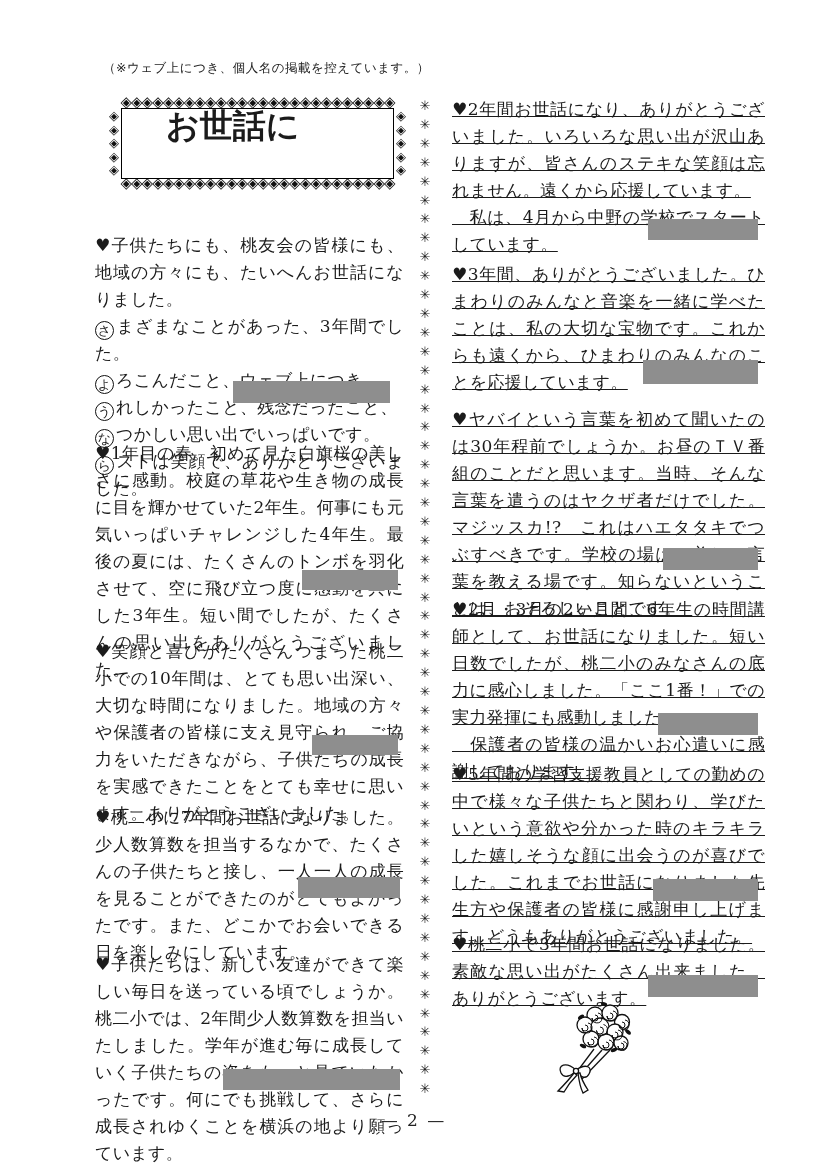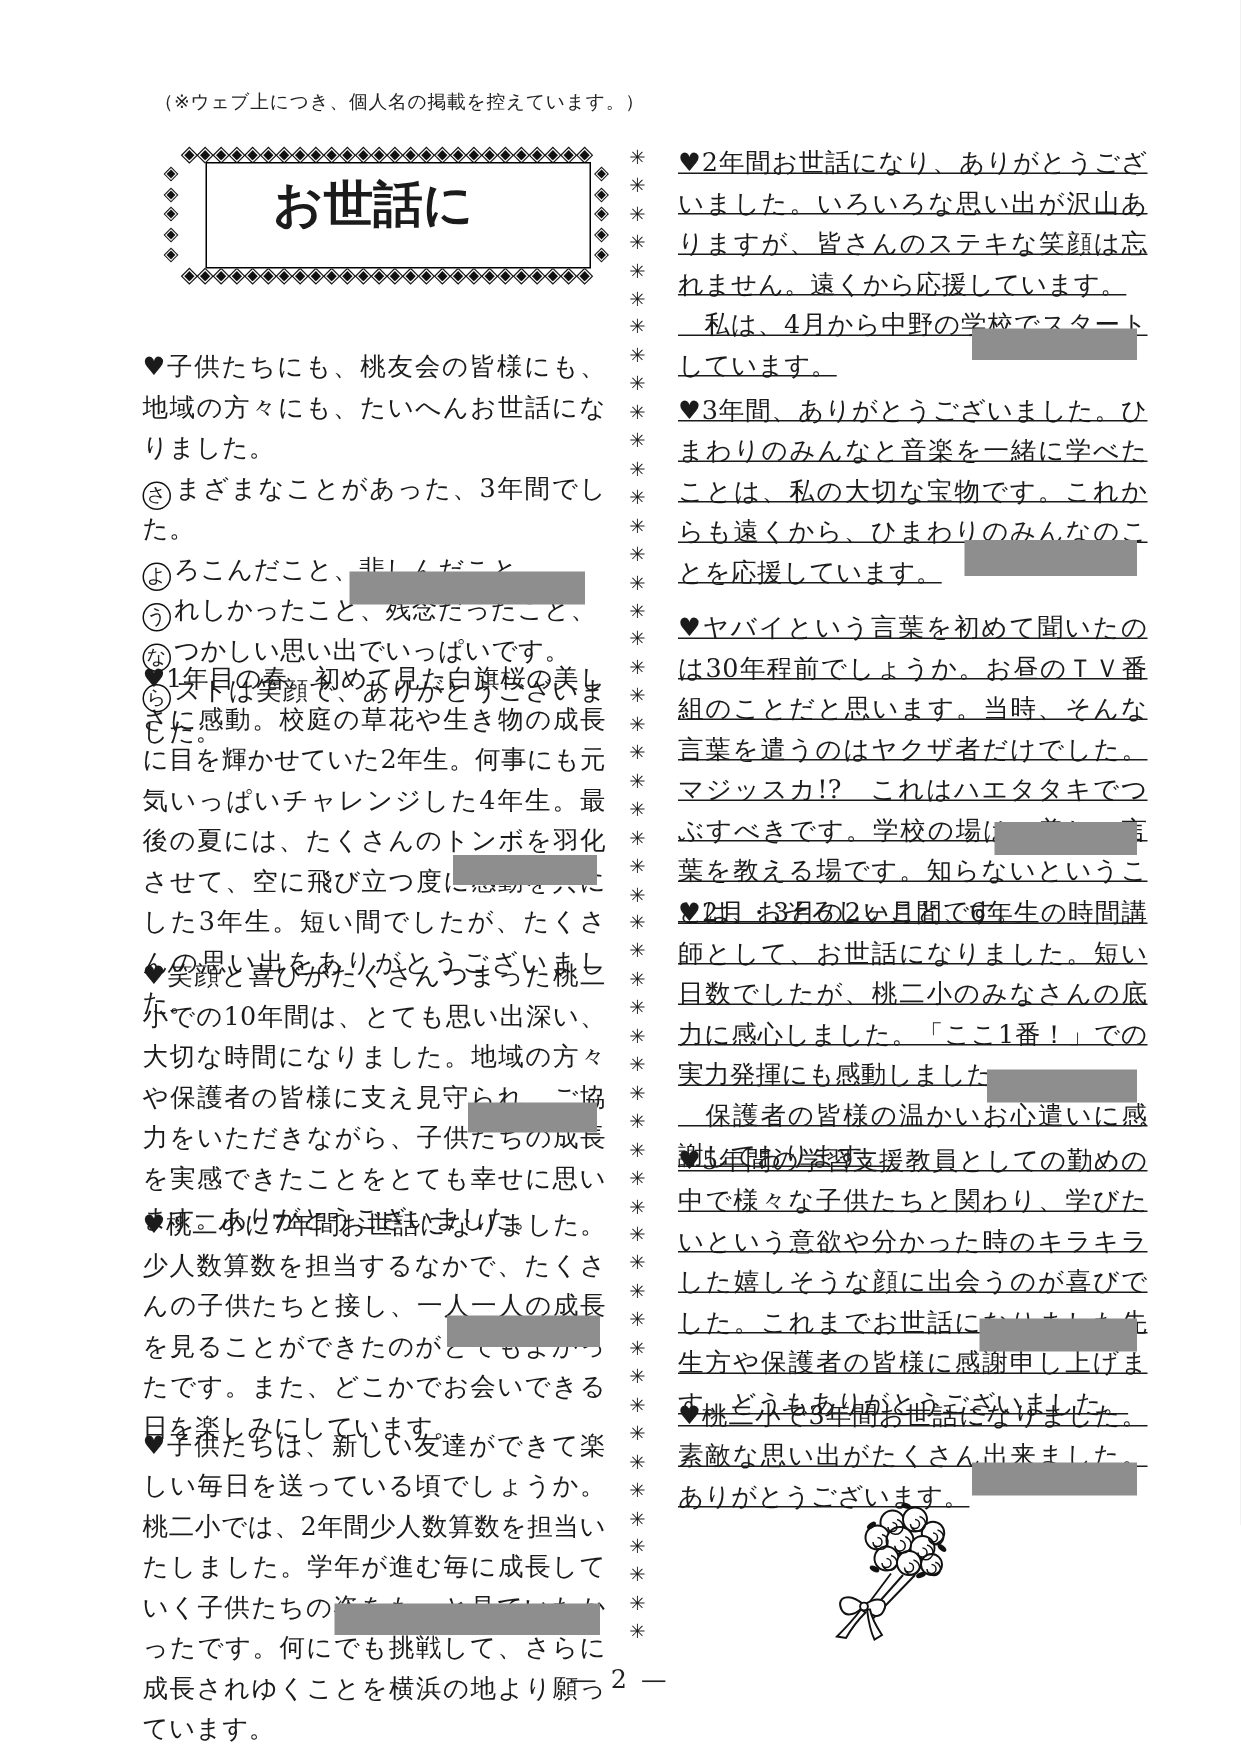--- a/index.html
+++ b/index.html
@@ -24,21 +24,21 @@
   .border-h.top{top:0;}
   .border-h.bottom{bottom:0;}
   .border-v{top:14px;bottom:14px;width:14px;font-size:13px;line-height:13.5px;text-align:center;white-space:pre-line;}
   .border-v.left{left:0;}
   .border-v.right{right:0;}
   .title-inner{
     position:absolute;left:14px;right:14px;top:13px;bottom:13px;
     border:1.5px solid #000;background:#fff;
     font-family:"DejaVu Sans","Liberation Sans",sans-serif;
     font-weight:bold;font-size:33px;line-height:34px;
-    padding-top:10px;box-sizing:border-box;margin-left:16px;
+    padding-top:0;box-sizing:border-box;
   }
   .title-l1{padding-left:44px;}
   .title-l2{padding-left:88px;}
   
   .divider{
     position:absolute;left:416px;top:97px;width:18px;
     font-family:"DejaVu Sans","Liberation Sans",sans-serif;
     font-size:13px;line-height:18.9px;text-align:center;color:#1a1a1a;
     white-space:pre-line;user-select:none;
   }
@@ -141,21 +141,21 @@
 ✳
 ✳
 ✳
 ✳
 ✳
 ✳</div>
 
   <div class="para col-left" style="top:212px">
     <span>♥子供たちにも、桃友会の皆様にも、地域の方々にも、たいへんお世話になりました。</span>
     <div><span class="maru">さ</span><span>まざまなことがあった、3年間でした。</span></div>
-    <div><span class="maru">よ</span><span>ろこんだこと、悲しんだこと、</span></div>
+    <div><span class="maru">よ</span><span>ろこんだこと、ウェブ上につき、</span></div>
     <div><span class="maru">う</span><span>れしかったこと、残念だったこと、</span></div>
     <div><span class="maru">な</span><span>つかしい思い出でいっぱいです。</span></div>
     <div><span class="maru">ら</span><span>ストは笑顔で、ありがとうございました。</span></div>
   </div>
 
   <div class="para col-left" style="top:420px">♥1年目の春。初めて見た白旗桜の美しさに感動。校庭の草花や生き物の成長に目を輝かせていた2年生。何事にも元気いっぱいチャレンジした4年生。最後の夏には、たくさんのトンボを羽化させて、空に飛び立つ度に感動を共にした3年生。短い間でしたが、たくさんの思い出をありがとうございました。</div>
   <div class="para col-left" style="top:618px">♥笑顔と喜びがたくさんつまった桃二小での10年間は、とても思い出深い、大切な時間になりました。地域の方々や保護者の皆様に支え見守られ、ご協力をいただきながら、子供たちの成長を実感できたことをとても幸せに思います。ありがとうございました。</div>
   <div class="para col-left" style="top:784px">♥桃二小に7年間お世話になりました。少人数算数を担当するなかで、たくさんの子供たちと接し、一人一人の成長を見ることができたのがとてもよかったです。また、どこかでお会いできる日を楽しみにしています。</div>
   <div class="para col-left" style="top:931px">♥子供たちは、新しい友達ができて楽しい毎日を送っている頃でしょうか。桃二小では、2年間少人数算数を担当いたしました。学年が進む毎に成長していく子供たちの姿をもっと見ていたかったです。何にでも挑戦して、さらに成長されゆくことを横浜の地より願っています。</div>
 

